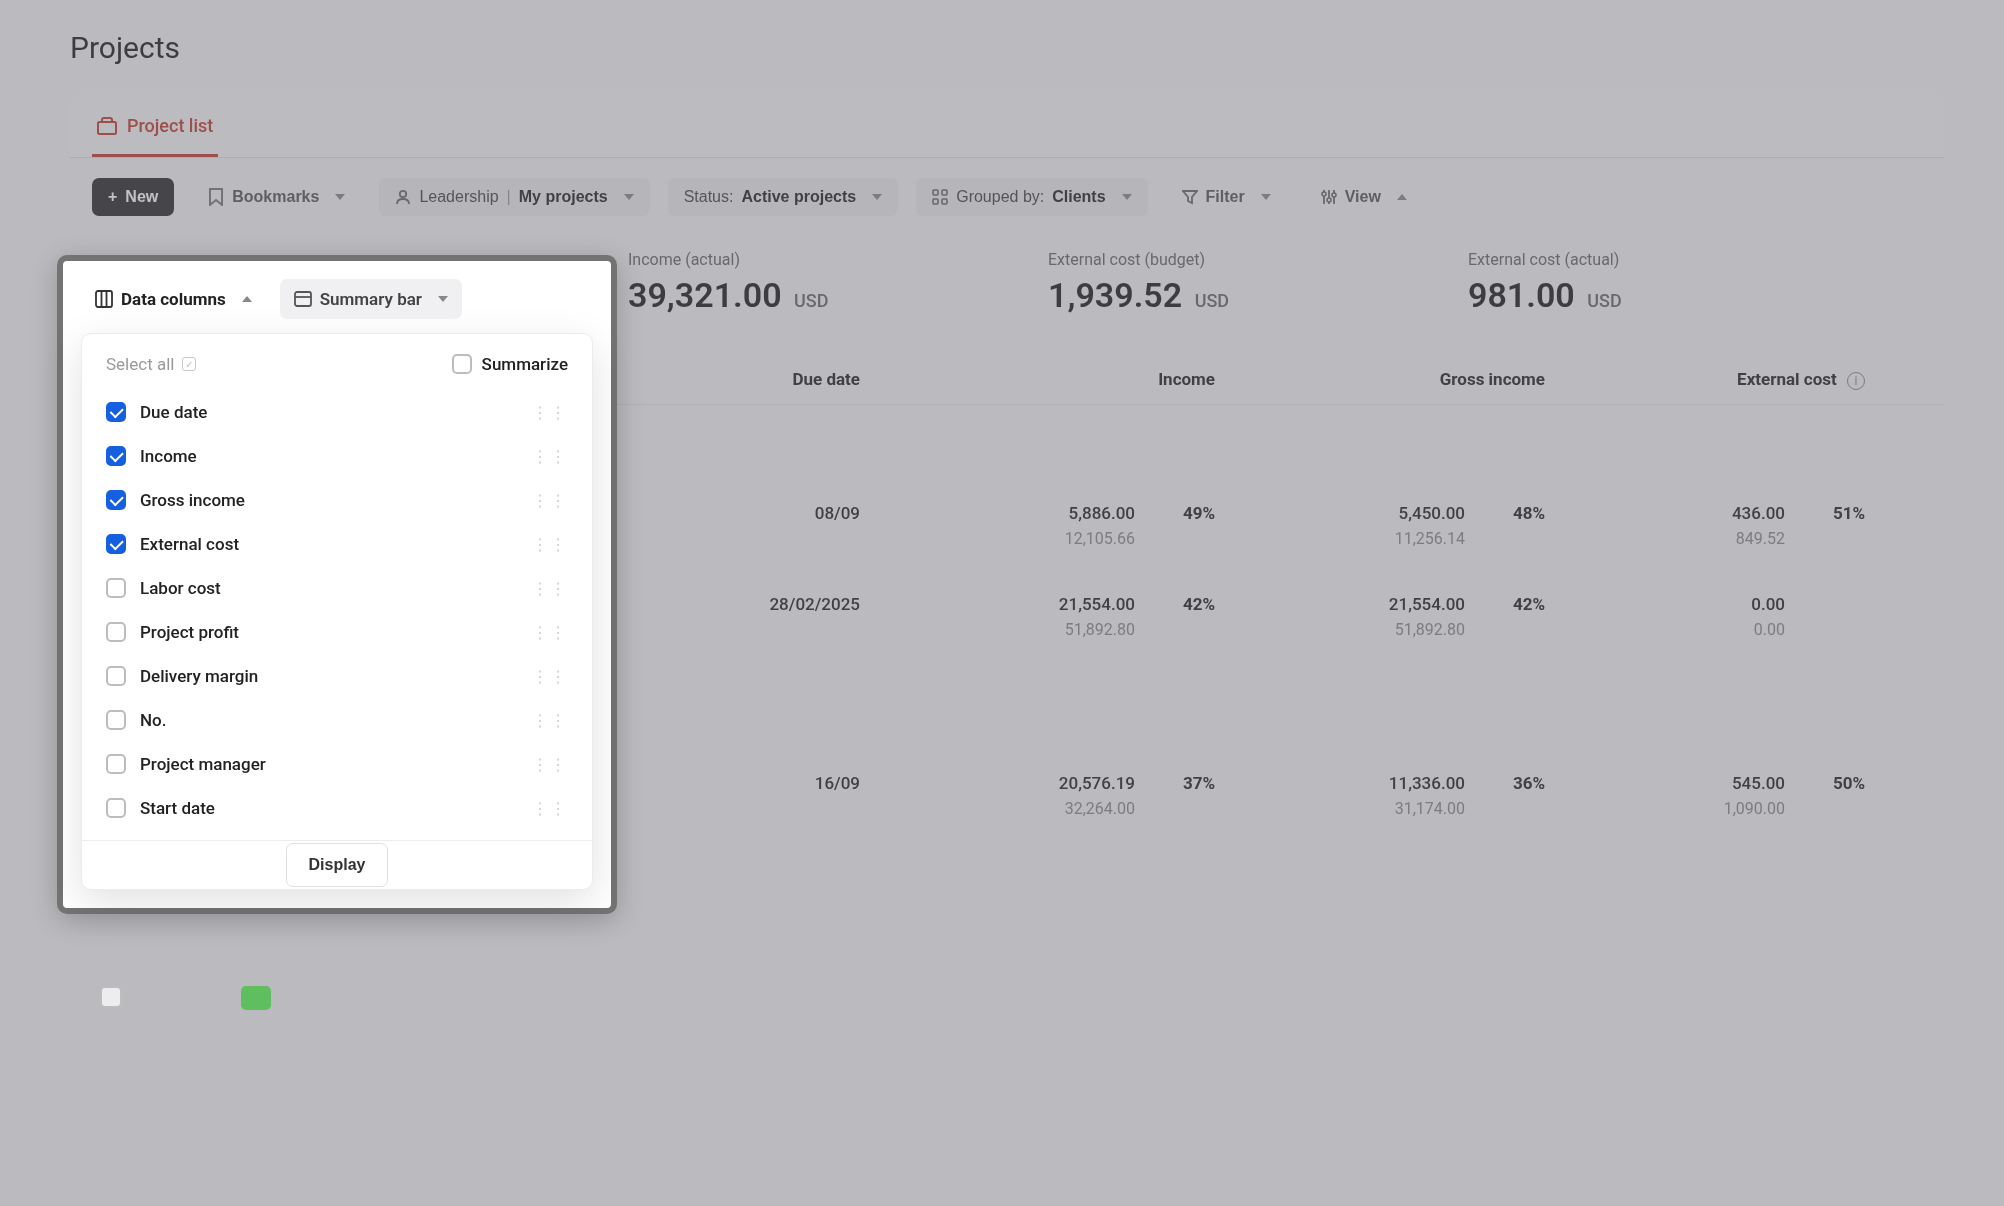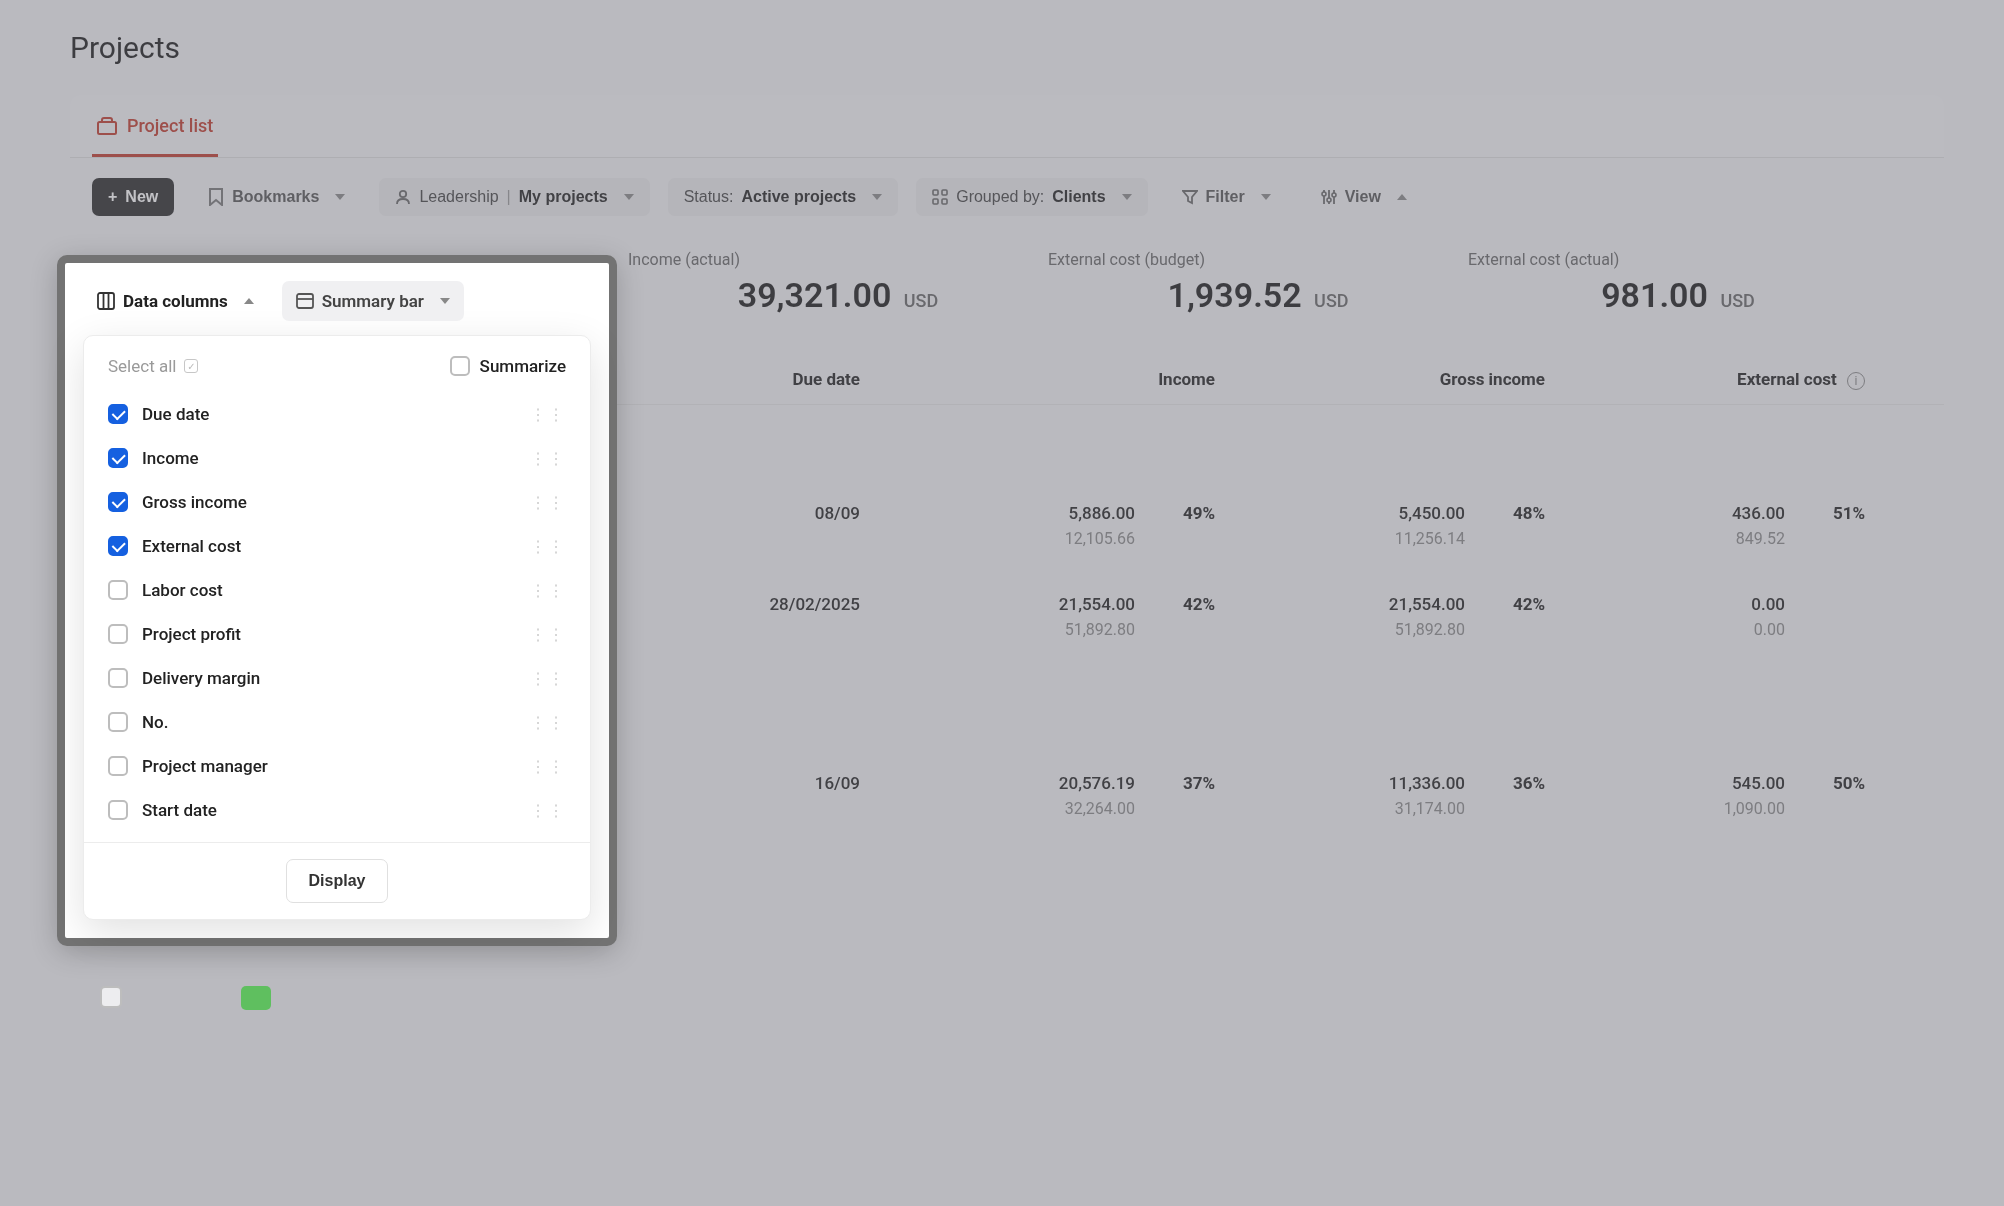--- a/index.html
+++ b/index.html
@@ -107,21 +107,20 @@
 }
 .summary-label {
   font-size: 16px;
   color: #666;
   margin-bottom: 6px;
 }
 .summary-value {
   font-size: 34px;
   font-weight: 600;
   color: #1a1a1a;
-  text-align: center;
 }
 .summary-value .currency {
   font-size: 18px;
   font-weight: 500;
   color: #666;
   margin-left: 4px;
 }
 .table-header {
   display: flex;
   padding: 14px 0;
@@ -182,21 +181,21 @@
   inset: 0;
   background: rgba(110,110,120,0.42);
   pointer-events: none;
 }
 .popover-wrap {
   position: absolute;
   left: 57px;
   top: 255px;
   width: 560px;
   background: #fff;
-  border: 8px solid #737373;
+  border: 6px solid #737373;
   border-radius: 10px;
   box-shadow: 0 6px 28px rgba(0,0,0,0.2);
 }
 .popover-tabs {
   display: flex;
   gap: 14px;
   padding: 18px 18px 8px 18px;
 }
 .pop-tab {
   display: inline-flex;
@@ -289,21 +288,21 @@
   font-weight: 500;
 }
 .drag-handle {
   color: #cfcfcf;
   font-size: 16px;
   letter-spacing: 2px;
   cursor: grab;
 }
 .dropdown-footer {
   border-top: 1px solid #ececec;
-  padding: 16px;
+  padding: 2px;
   display: flex;
   justify-content: center;
 }
 .display-btn {
   background: #fff;
   border: 1px solid #e0e0e0;
   border-radius: 7px;
   padding: 12px 22px;
   font-size: 16px;
   font-weight: 700;

